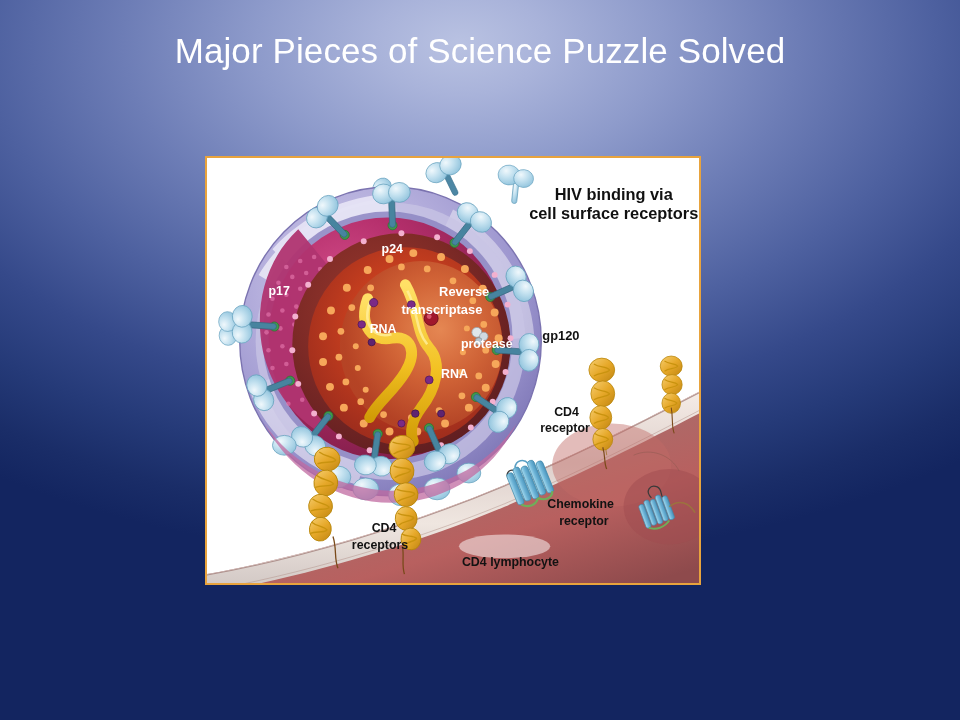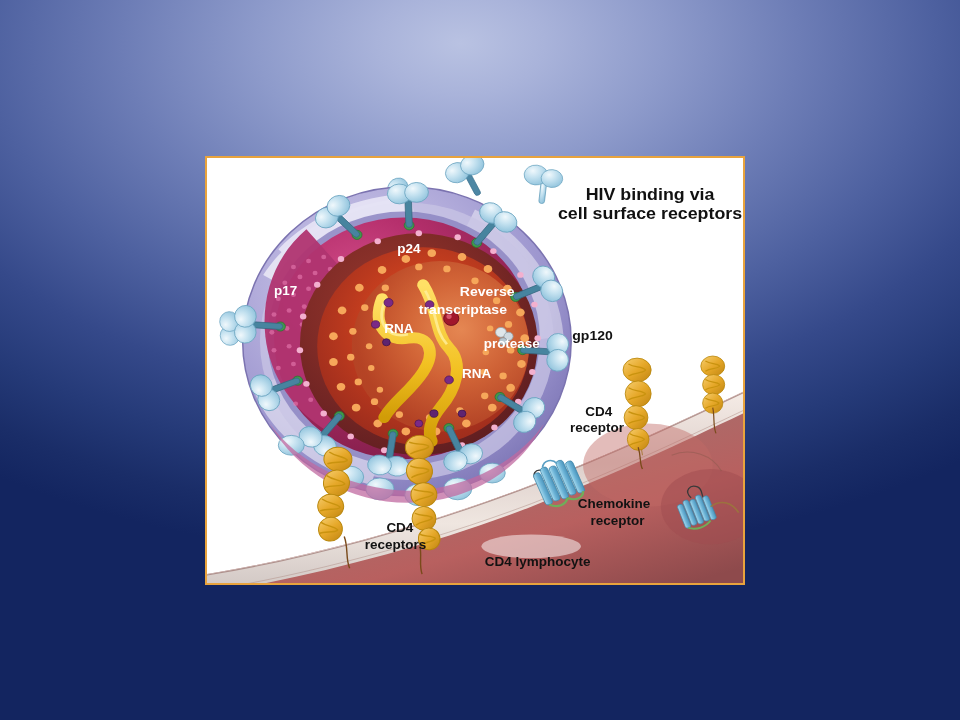--- a/index.html
+++ b/index.html
@@ -41,21 +41,21 @@
     letter-spacing: 0.1px;
     line-height: 1.2;
     font-family: "Liberation Sans", sans-serif;
     white-space: nowrap;
   }
 
   #figure-frame {
     position: absolute;
     left: 205px;
     top: 156px;
-    width: 540px;
+    width: 496px;
     height: 429px;
     border: 2px solid #e8a33d;
     background: #ffffff;
     box-sizing: border-box;
   }
 
   #figure-svg {
     display: block;
     width: 100%;
     height: 100%;
@@ -76,20 +76,21 @@
     font-weight: bold;
     fill: #111111;
     font-size: 16.5px;
   }
 </style>
 </head>
 <body>
 
 <div id="slide">
 
+  <div id="slide-title">Major Pieces of Science Puzzle Solved</div>
 
   <div id="figure-frame">
     <svg id="figure-svg" viewBox="0 0 496 429" preserveAspectRatio="none">
 
       <defs>
         <radialGradient id="gEnvelope" cx="38%" cy="32%" r="72%">
           <stop offset="0%" stop-color="#d6d3ec"></stop>
           <stop offset="45%" stop-color="#b4aedc"></stop>
           <stop offset="78%" stop-color="#9a93cd"></stop>
           <stop offset="100%" stop-color="#8079b8"></stop>

